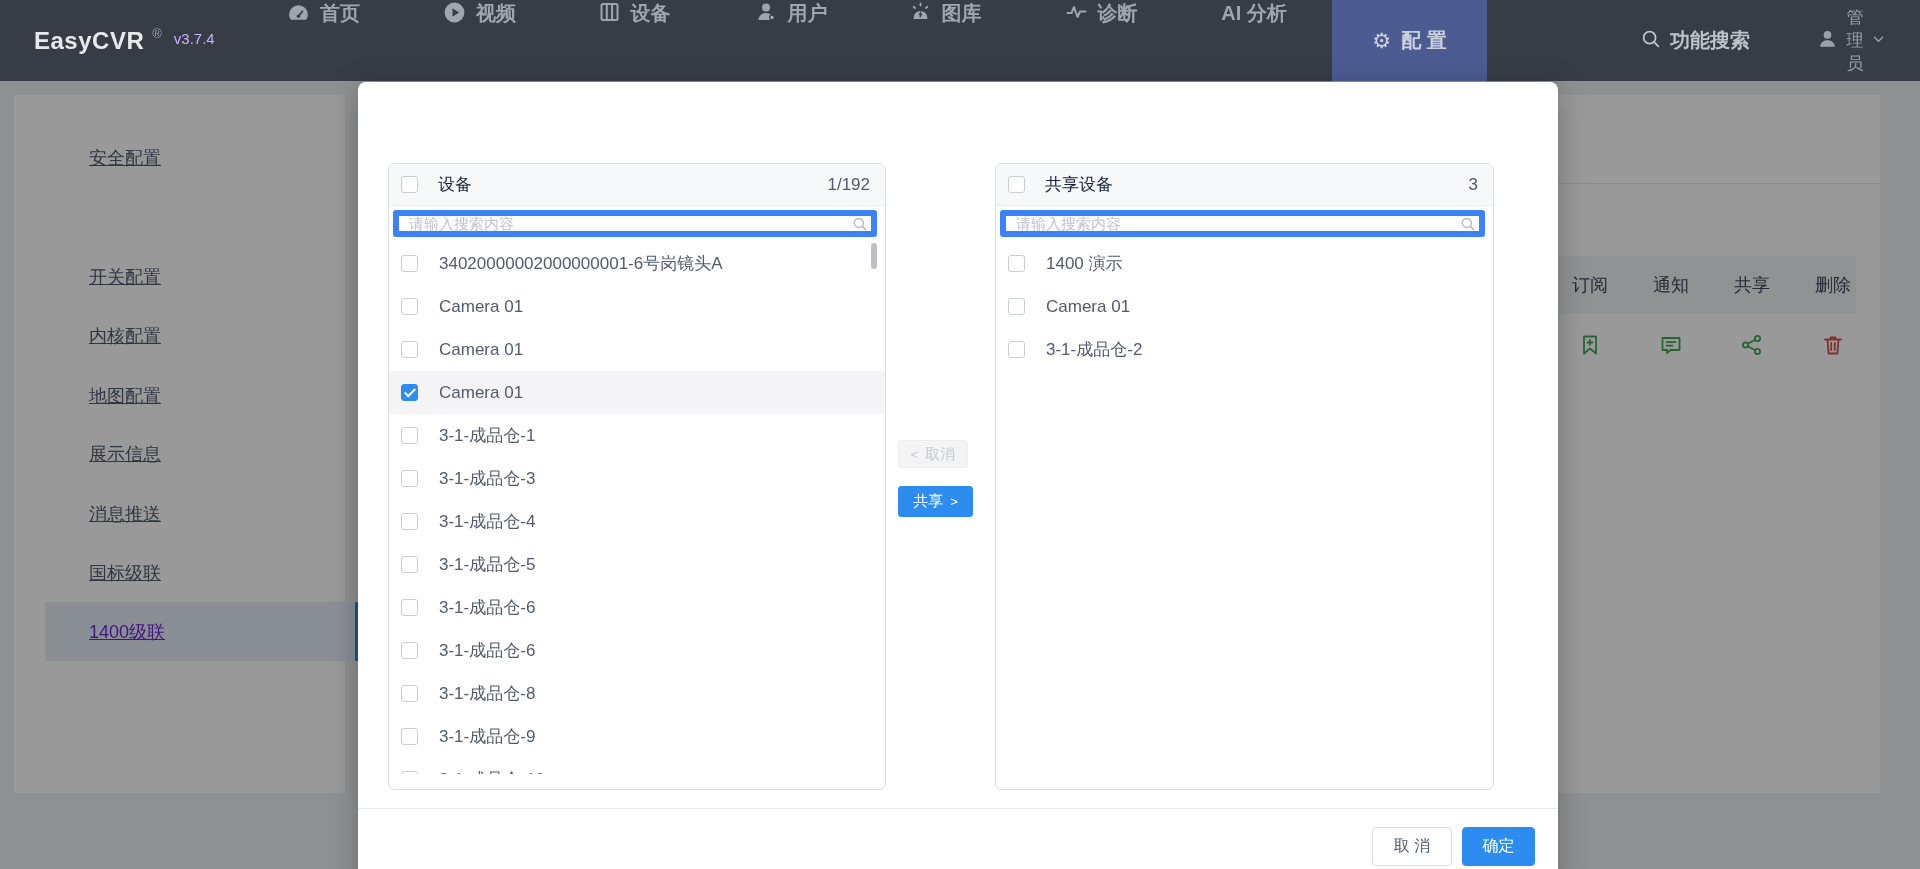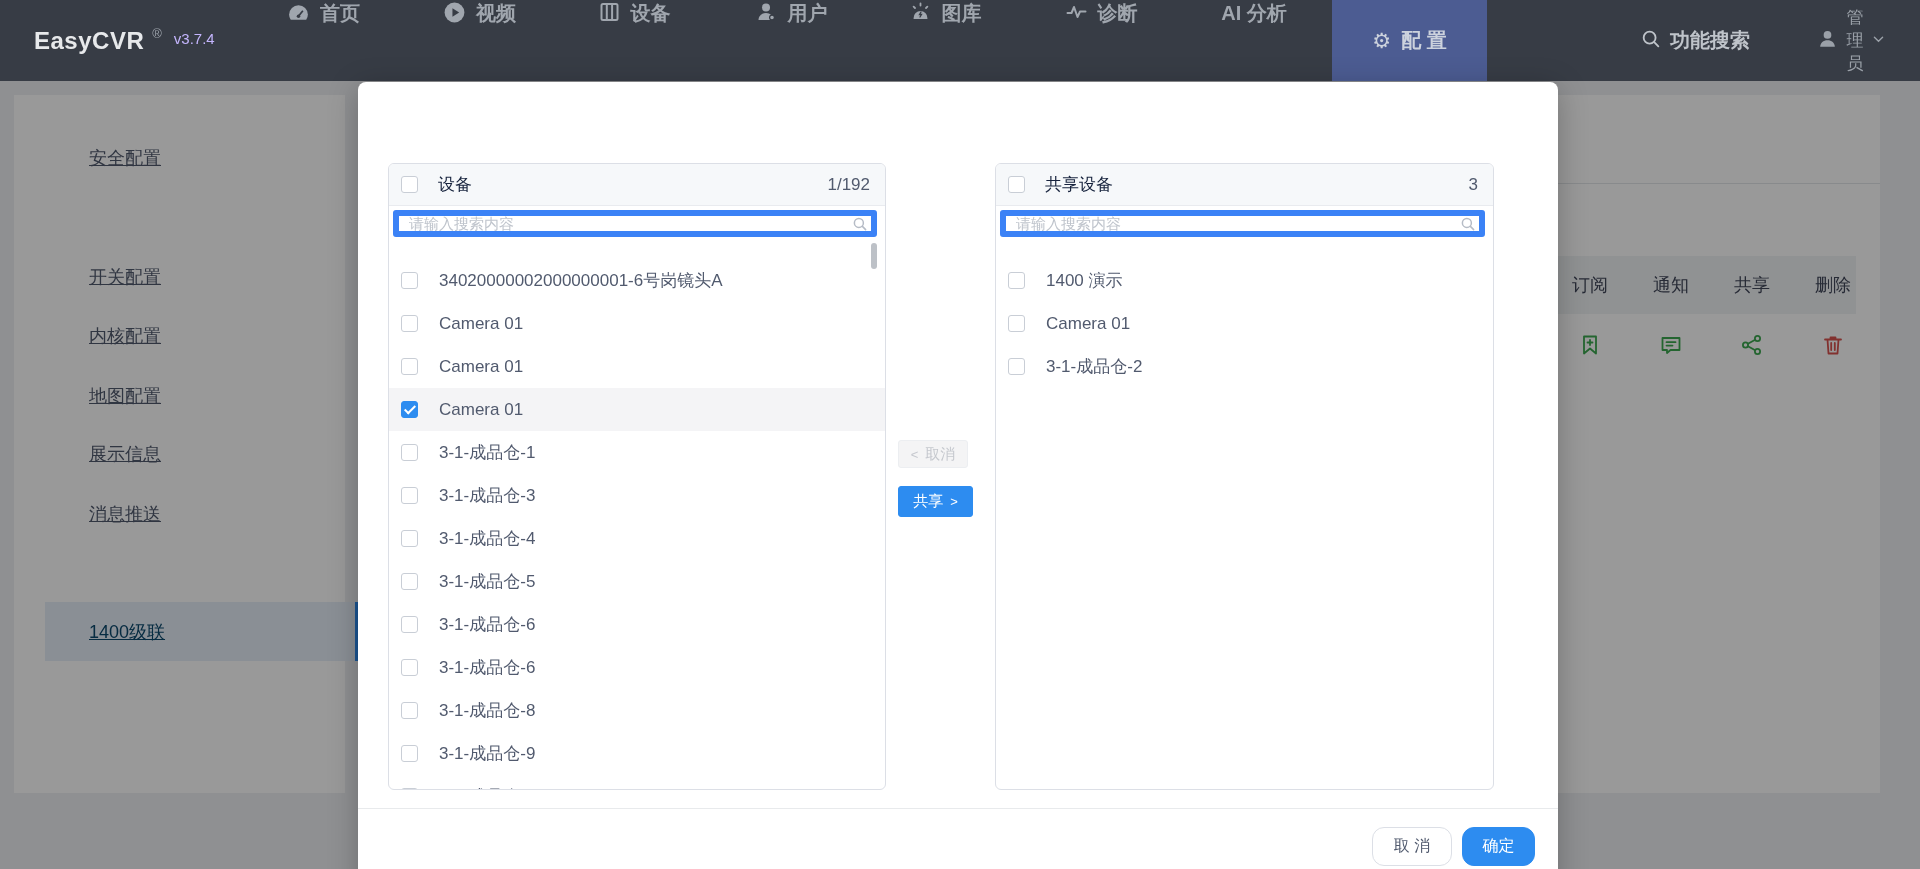--- a/index.html
+++ b/index.html
@@ -20,21 +20,21 @@
   .gear-glyph{font-size:21px;line-height:1;}
   .nav-right{position:absolute;top:0;height:81px;transform:translateX(-50%);display:flex;align-items:center;gap:8px;cursor:pointer;}
   .fn-search{color:#bfc4ca;font-size:20px;font-weight:700;}
   .admin{color:#9aa0a8;font-size:17px;}
 
   
   .page{position:absolute;left:0;top:81px;width:1920px;height:788px;z-index:1;}
   .side-card{position:absolute;left:14px;top:14px;width:331px;height:698px;background:#fff;}
   .side-item{position:absolute;left:31px;width:314px;height:59px;display:flex;align-items:center;
     padding-left:44px;font-size:18px;color:#515a6e;cursor:pointer;text-decoration:underline;}
-  .side-item.active{background:#e7eef8;color:#0c4a6e;border-right:4px solid #2d8cf0;left:31px;}
+  .side-item.active{background:#e7eef8;color:#6d28d9;border-right:4px solid #2d8cf0;left:31px;}
   .content-card{position:absolute;left:369px;top:14px;width:1511px;height:698px;background:#fff;}
   .content-divider{position:absolute;left:0;top:88px;width:100%;border-bottom:1px solid #e3e6ea;}
   .bg-thead{position:absolute;left:300px;top:161px;right:24px;height:58px;background:#f1f3f6;}
   .bg-col{position:absolute;top:161px;height:58px;transform:translateX(-50%);display:flex;align-items:center;
     font-size:18px;color:#41485a;}
   .bg-icon{position:absolute;top:238px;transform:translateX(-50%);}
   .overlay{position:absolute;left:0;top:81px;width:1920px;height:788px;background:rgba(0,0,0,0.40);z-index:50;}
 
   
   .modal{position:absolute;left:358px;top:82px;width:1200px;height:810px;background:#fff;border-radius:8px;
@@ -51,40 +51,40 @@
   .p-head{position:absolute;left:0;top:0;width:100%;height:42px;background:#f6f8fa;border-bottom:1px solid #e9ebef;
     display:flex;align-items:center;}
   .p-head .cb{margin-left:12px;}
   .p-title{margin-left:20px;font-size:17px;color:#17233d;}
   .p-count{margin-left:auto;margin-right:15px;font-size:17px;color:#515a6e;}
   .p-search{position:absolute;left:4px;top:46px;width:calc(100% - 12px);height:27px;}
   .p-search input{width:100%;height:100%;border:6px solid #3b82f6;border-radius:3px;padding:0 30px 0 10px;
     font-size:15px;color:#515a6e;outline:none;font-family:inherit;}
   .p-search input::placeholder{color:#bfc4cc;}
   .p-search svg{position:absolute;right:8px;top:5px;}
-  .p-list{position:absolute;left:0;top:95px;width:100%;height:532px;overflow:hidden;}
+  .p-list{position:absolute;left:0;top:78px;width:100%;height:532px;overflow:hidden;}
   .row{height:43px;display:flex;align-items:center;cursor:pointer;}
   .row.sel{background:#f4f4f6;}
   .row .cb{margin-left:12px;}
   .rl{margin-left:21px;font-size:17px;color:#515a6e;white-space:nowrap;}
   .cb{width:17px;height:17px;border:1px solid #c9ced6;border-radius:3px;background:#fff;position:relative;
     flex:0 0 17px;cursor:pointer;}
   .cb.checked{background:#2d8cf0;border-color:#2d8cf0;}
   .cb.checked::after{content:"";position:absolute;left:5px;top:1px;width:4px;height:9px;
     border-right:2px solid #fff;border-bottom:2px solid #fff;transform:rotate(45deg);}
   .v-thumb{position:absolute;right:8px;top:79px;width:6px;height:26px;background:#bdc1c7;border-radius:3px;cursor:pointer;}
 
   .t-btn{position:absolute;left:540px;border-radius:3px;font-size:15px;display:flex;align-items:center;
     justify-content:center;gap:7px;cursor:pointer;white-space:nowrap;}
   .t-btn.disabled{top:358px;width:70px;height:28px;background:#f4f4f5;border:1px solid #eceef1;color:#c5c8ce;cursor:not-allowed;}
   .t-btn.primary{top:404px;width:75px;height:31px;background:#2d8cf0;color:#fff;border:1px solid #2d8cf0;}
   .t-arrow{font-size:13px;}
 
   .m-footer-line{position:absolute;left:0;top:726px;width:100%;border-top:1px solid #e8eaec;}
-  .f-btn{position:absolute;top:745px;height:39px;border-radius:12px;font-size:16px;display:flex;
+  .f-btn{position:absolute;top:745px;height:39px;border-radius:4px;font-size:16px;display:flex;
     align-items:center;justify-content:center;cursor:pointer;}
   .f-cancel{left:1014px;width:80px;background:#fff;border:1px solid #dcdfe6;color:#515a6e;}
   .f-ok{left:1104px;width:73px;background:#2d8cf0;border:1px solid #2d8cf0;color:#fff;}
 </style>
 </head>
 <body>
 
 <div class="page">
   <div class="side-card">
     <div class="side-item" style="top:33px">
@@ -97,20 +97,23 @@
         <span>内核配置</span>
       </div>
     <div class="side-item" style="top:271px">
         <span>地图配置</span>
       </div>
     <div class="side-item" style="top:329px">
         <span>展示信息</span>
       </div>
     <div class="side-item" style="top:389px">
         <span>消息推送</span>
+      </div>
+    <div class="side-item" style="top:448px">
+        <span>国标级联</span>
       </div>
     <div class="side-item active" style="top:507px">
         <span>1400级联</span>
       </div>
   </div>
 
   <div class="content-card">
     <div class="content-divider"></div>
     <div class="bg-thead"></div>
     <div class="bg-col" style="left:1221px">订阅</div>

